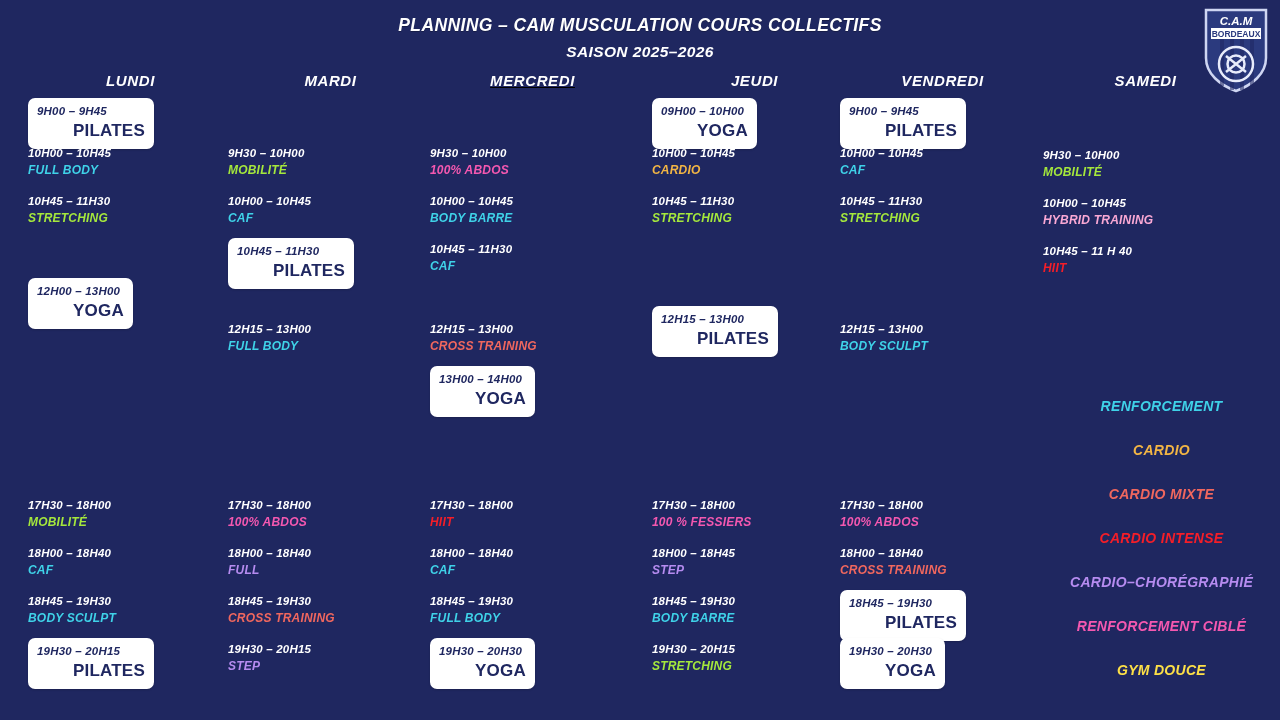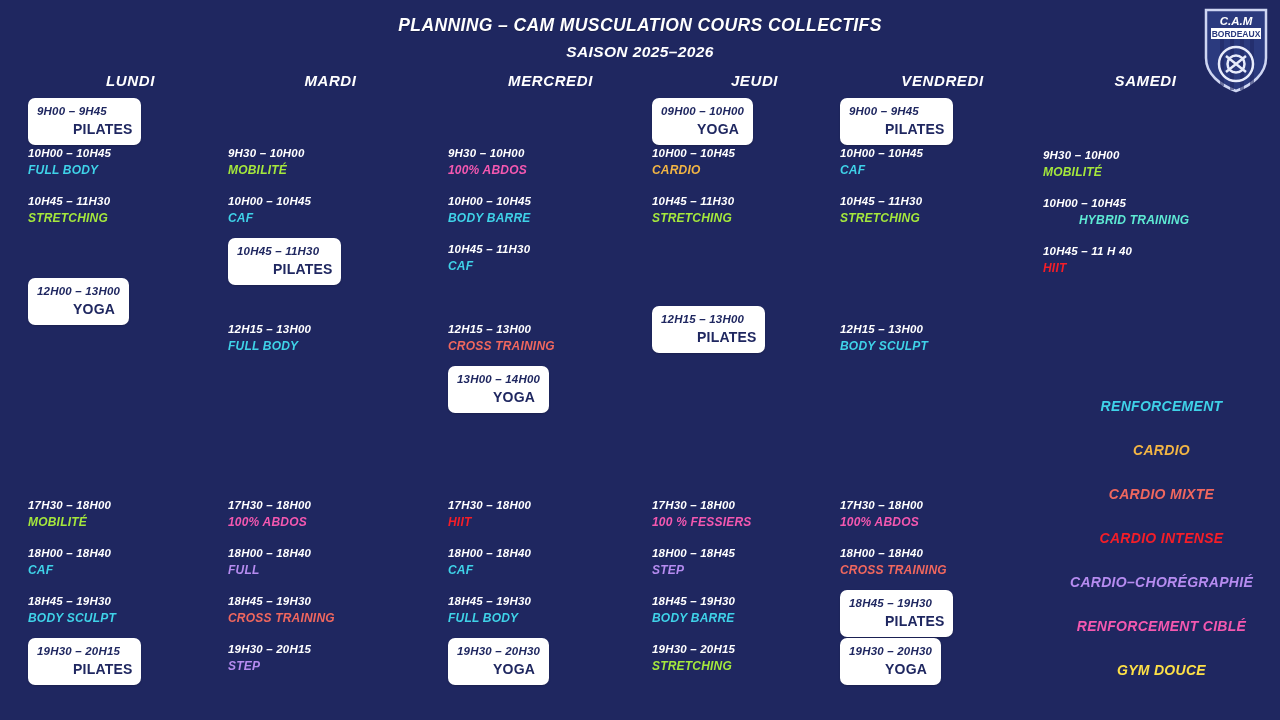--- a/index.html
+++ b/index.html
@@ -22,21 +22,21 @@
     color: #ffffff; font-size: 15.5px; font-weight: bold;
     font-style: italic; letter-spacing: 0.4px; margin-top: 5px;
   }
 
   
   .logo { position: absolute; top: 6px; right: 8px; width: 72px; height: 88px; }
 
   
   .columns { position: absolute; top: 72px; left: 0; width: 1280px; height: 640px; }
   .col { position: absolute; top: 0; width: 205px; }
-  .col-0 { left: 28px; }  .col-1 { left: 228px; }  .col-2 { left: 448px; }
+  .col-0 { left: 28px; }  .col-1 { left: 228px; }  .col-2 { left: 430px; text-decoration: underline; }
   .col-3 { left: 652px; } .col-4 { left: 840px; }  .col-5 { left: 1043px; }
 
   .day-head {
     color: #ffffff; font-size: 15px; font-weight: bold; font-style: italic;
     letter-spacing: 0.6px; text-align: center; height: 26px;
   }
   .slots { position: relative; }
   .slot { position: absolute; left: 0; width: 100%; }
 
   .entry { display: block; padding: 0; }
@@ -49,21 +49,21 @@
     letter-spacing: 0.2px; line-height: 1.35; white-space: nowrap;
   }
 
   
   .entry.boxed {
     background: #ffffff; border-radius: 7px;
     padding: 6px 9px 7px 9px; display: inline-block;
     box-shadow: 0 1px 2px rgba(0,0,0,.18);
   }
   .entry.boxed .time { color: #1f2760; font-size: 11.5px; }
-  .entry.boxed .name { color: #1f2760 !important; font-style: normal; font-size: 14px; padding-left: 36px; }
+  .entry.boxed .name { color: #1f2760 !important; font-style: normal; font-size: 17px; padding-left: 36px; }
 
   
   .legend { position: absolute; left: 1043px; top: 395px; width: 237px; }
   .legend-item {
     text-align: center; font-size: 14px; font-weight: bold;
     font-style: italic; letter-spacing: 0.3px; height: 44px; line-height: 22px;
   }
 </style>
 </head>
 <body>
@@ -310,21 +310,21 @@
         <div class="slots" style="height: 600px;">
           <div class="slot" style="top: 50px;">
             <div class="entry">
               <div class="time">9H30 – 10H00</div>
               <div class="name" style="color: rgb(165, 232, 60);">MOBILITÉ</div>
             </div>
           </div>
           <div class="slot" style="top: 98px;">
             <div class="entry">
               <div class="time">10H00 – 10H45</div>
-              <div class="name" style="color: #5eead4; margin-left: 36px;">HYBRID TRAINING</div>
+              <div class="name" style="color: #f9a8d4;">HYBRID TRAINING</div>
             </div>
           </div>
           <div class="slot" style="top: 146px;">
             <div class="entry">
               <div class="time">10H45 – 11 H 40</div>
               <div class="name" style="color: rgb(244, 30, 40);">HIIT</div>
             </div>
           </div>
         </div>
       </div>

